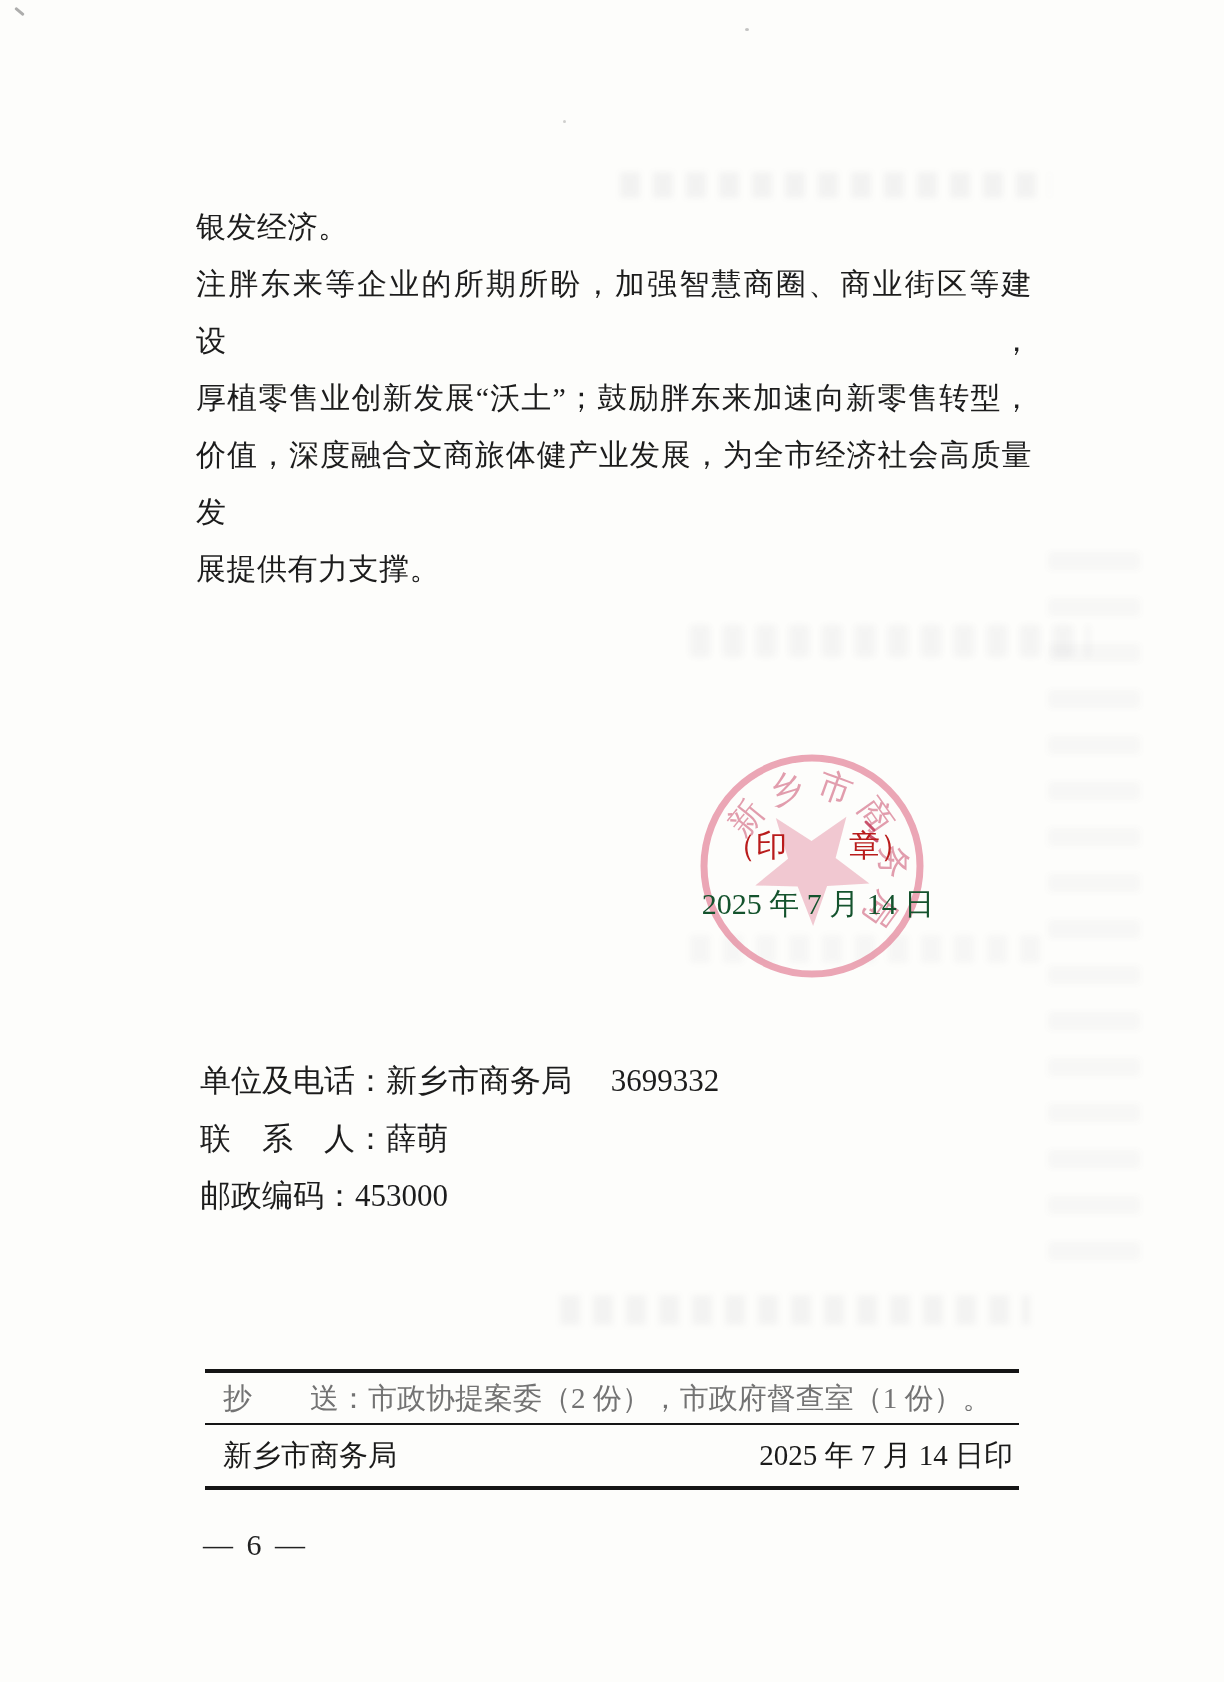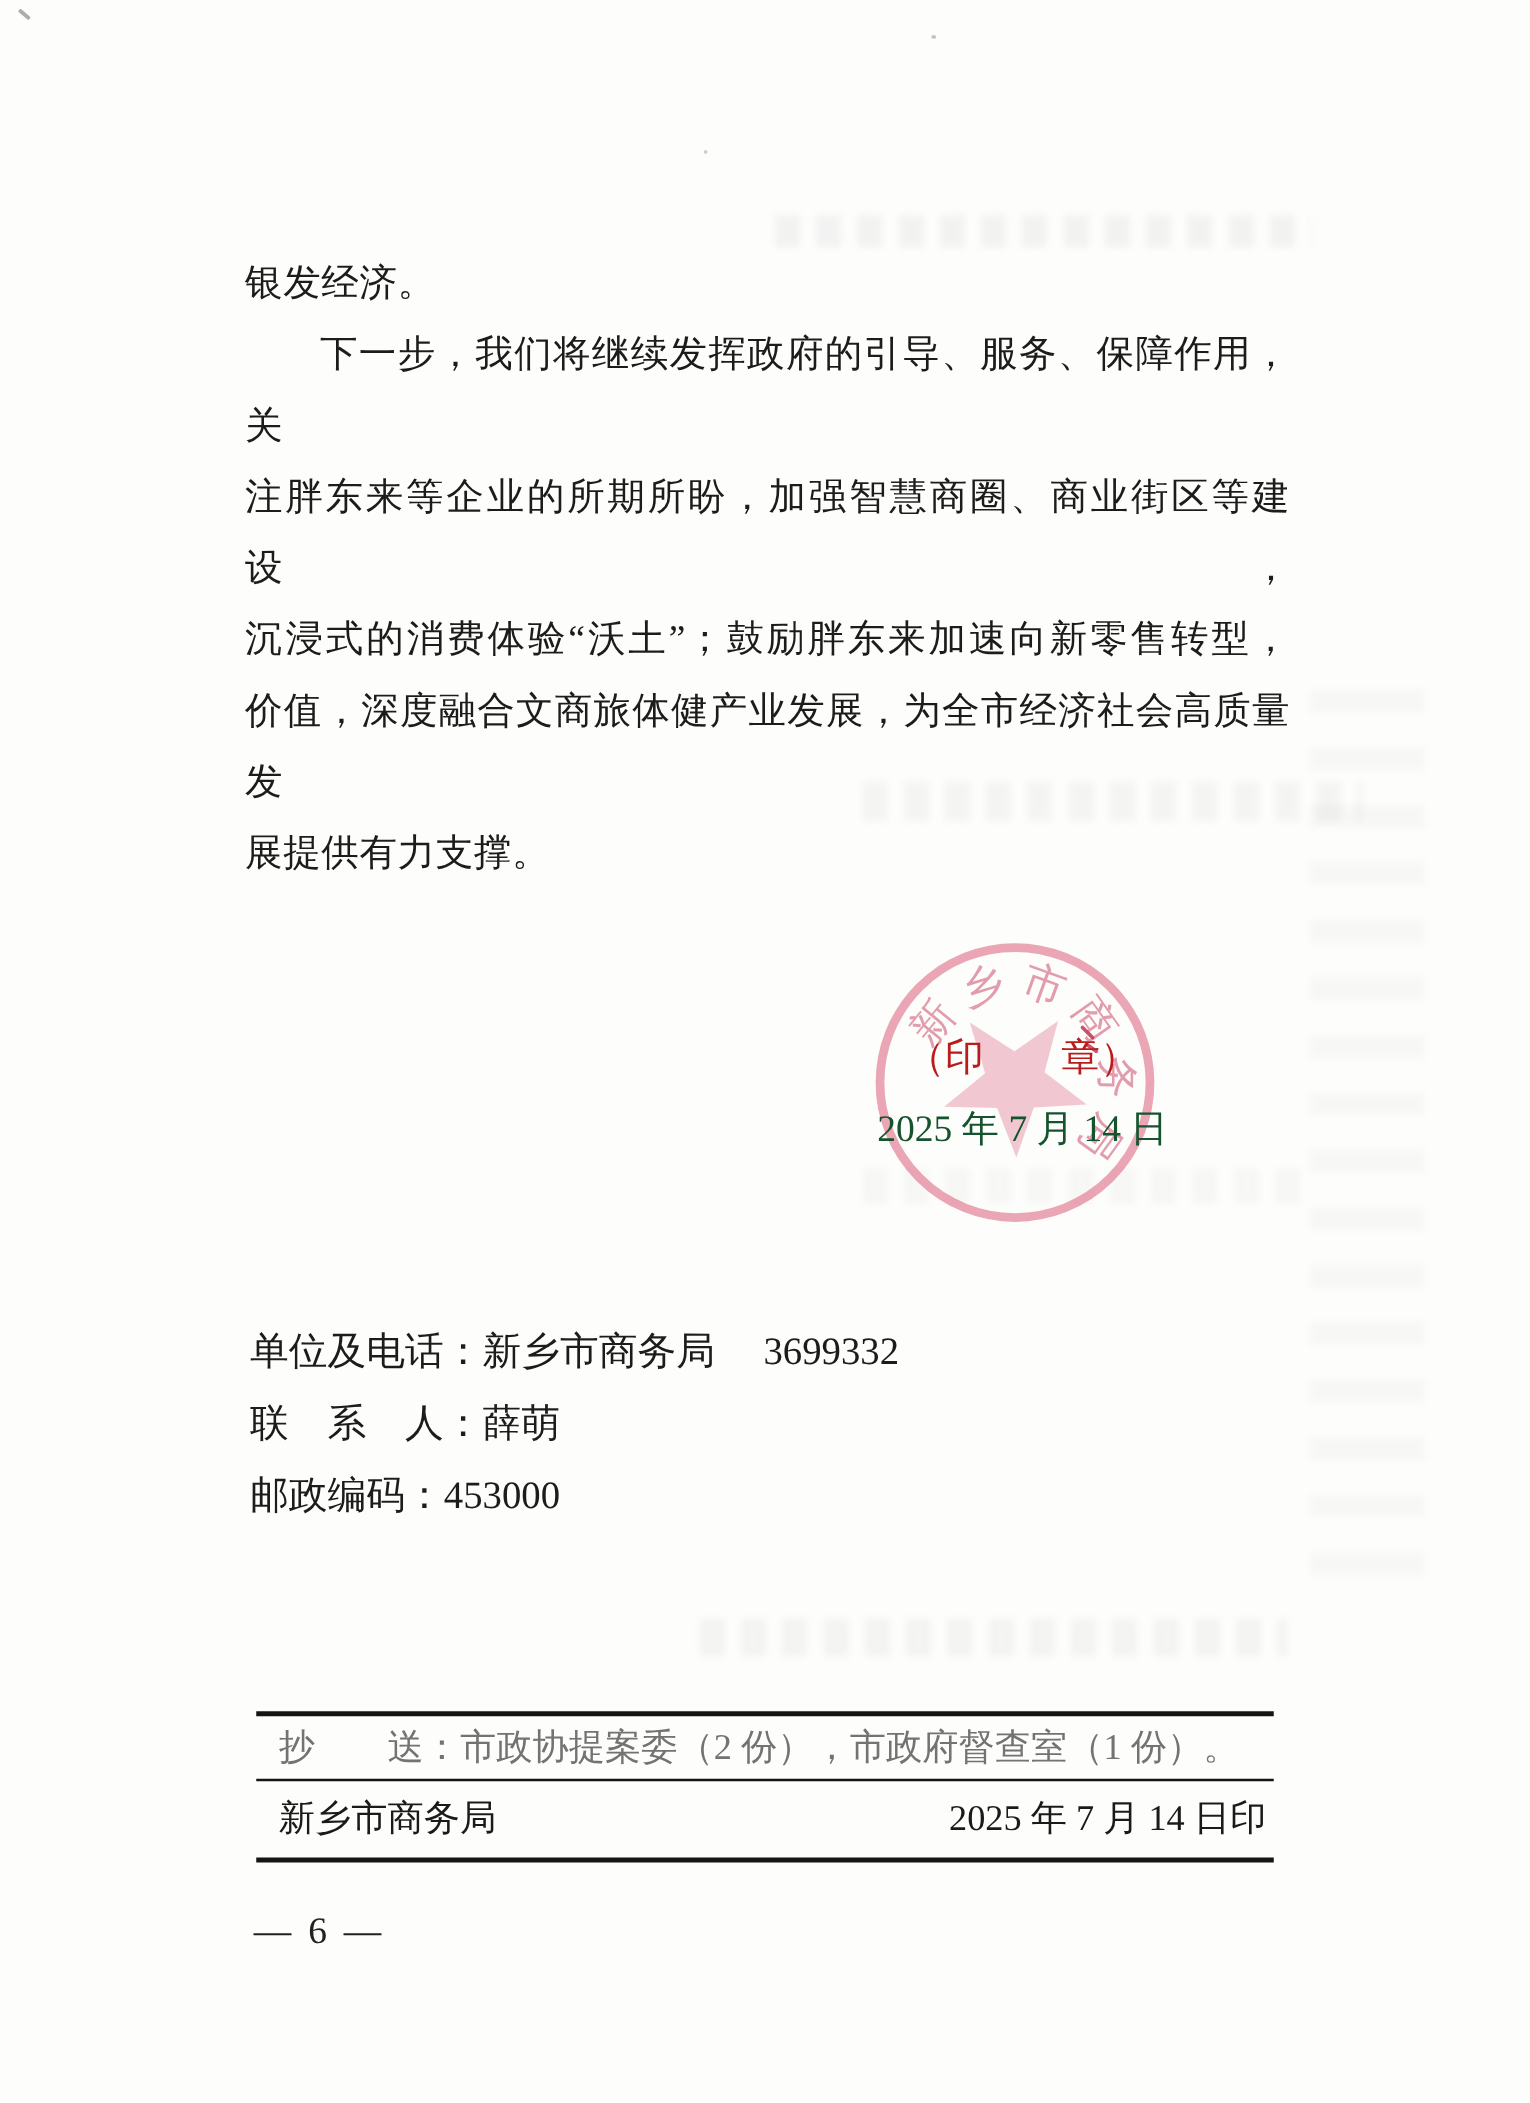--- a/index.html
+++ b/index.html
@@ -57,23 +57,22 @@
   <div class="speck s3"></div>
 
   <div class="ghost h g1"></div>
   <div class="ghost h g2"></div>
   <div class="ghost h g4"></div>
   <div class="ghost h g5"></div>
   <div class="ghost v3"></div>
 
   <div class="body-text">
     <div class="line">银发经济。</div>
-    <div class="line full indent">下一步，我们将继续发挥政府的引导、服务、保障作用，关</div>
     <div class="line full">注胖东来等企业的所期所盼，加强智慧商圈、商业街区等建设，</div>
-    <div class="line full">沉浸式的消费体验“沃土”；鼓励胖东来加速向新零售转型，</div>
+    <div class="line full">厚植零售业创新发展“沃土”；鼓励胖东来加速向新零售转型，</div>
     <div class="line full">价值，深度融合文商旅体健产业发展，为全市经济社会高质量发</div>
     <div class="line">展提供有力支撑。</div>
   </div>
 
   <div class="seal-wrap">
     <svg width="238" height="238" viewBox="0 0 238 238">
       <circle cx="118" cy="118" r="108" fill="none" stroke="rgba(222,108,134,0.65)" stroke-width="7"></circle>
       <g transform="rotate(35 118 118)">
         <path d="M118,58 L103.3,97.8 L60.9,99.5 L94.2,125.7 L82.7,166.5 L118,143 L153.3,166.5 L141.8,125.7 L175.1,99.5 L132.7,97.8 Z" fill="rgba(228,140,160,0.5)"></path>
         <path id="sealArc" d="M 50.4,136.1 A 70,70 0 1,1 185.6,136.1" fill="none"></path>

